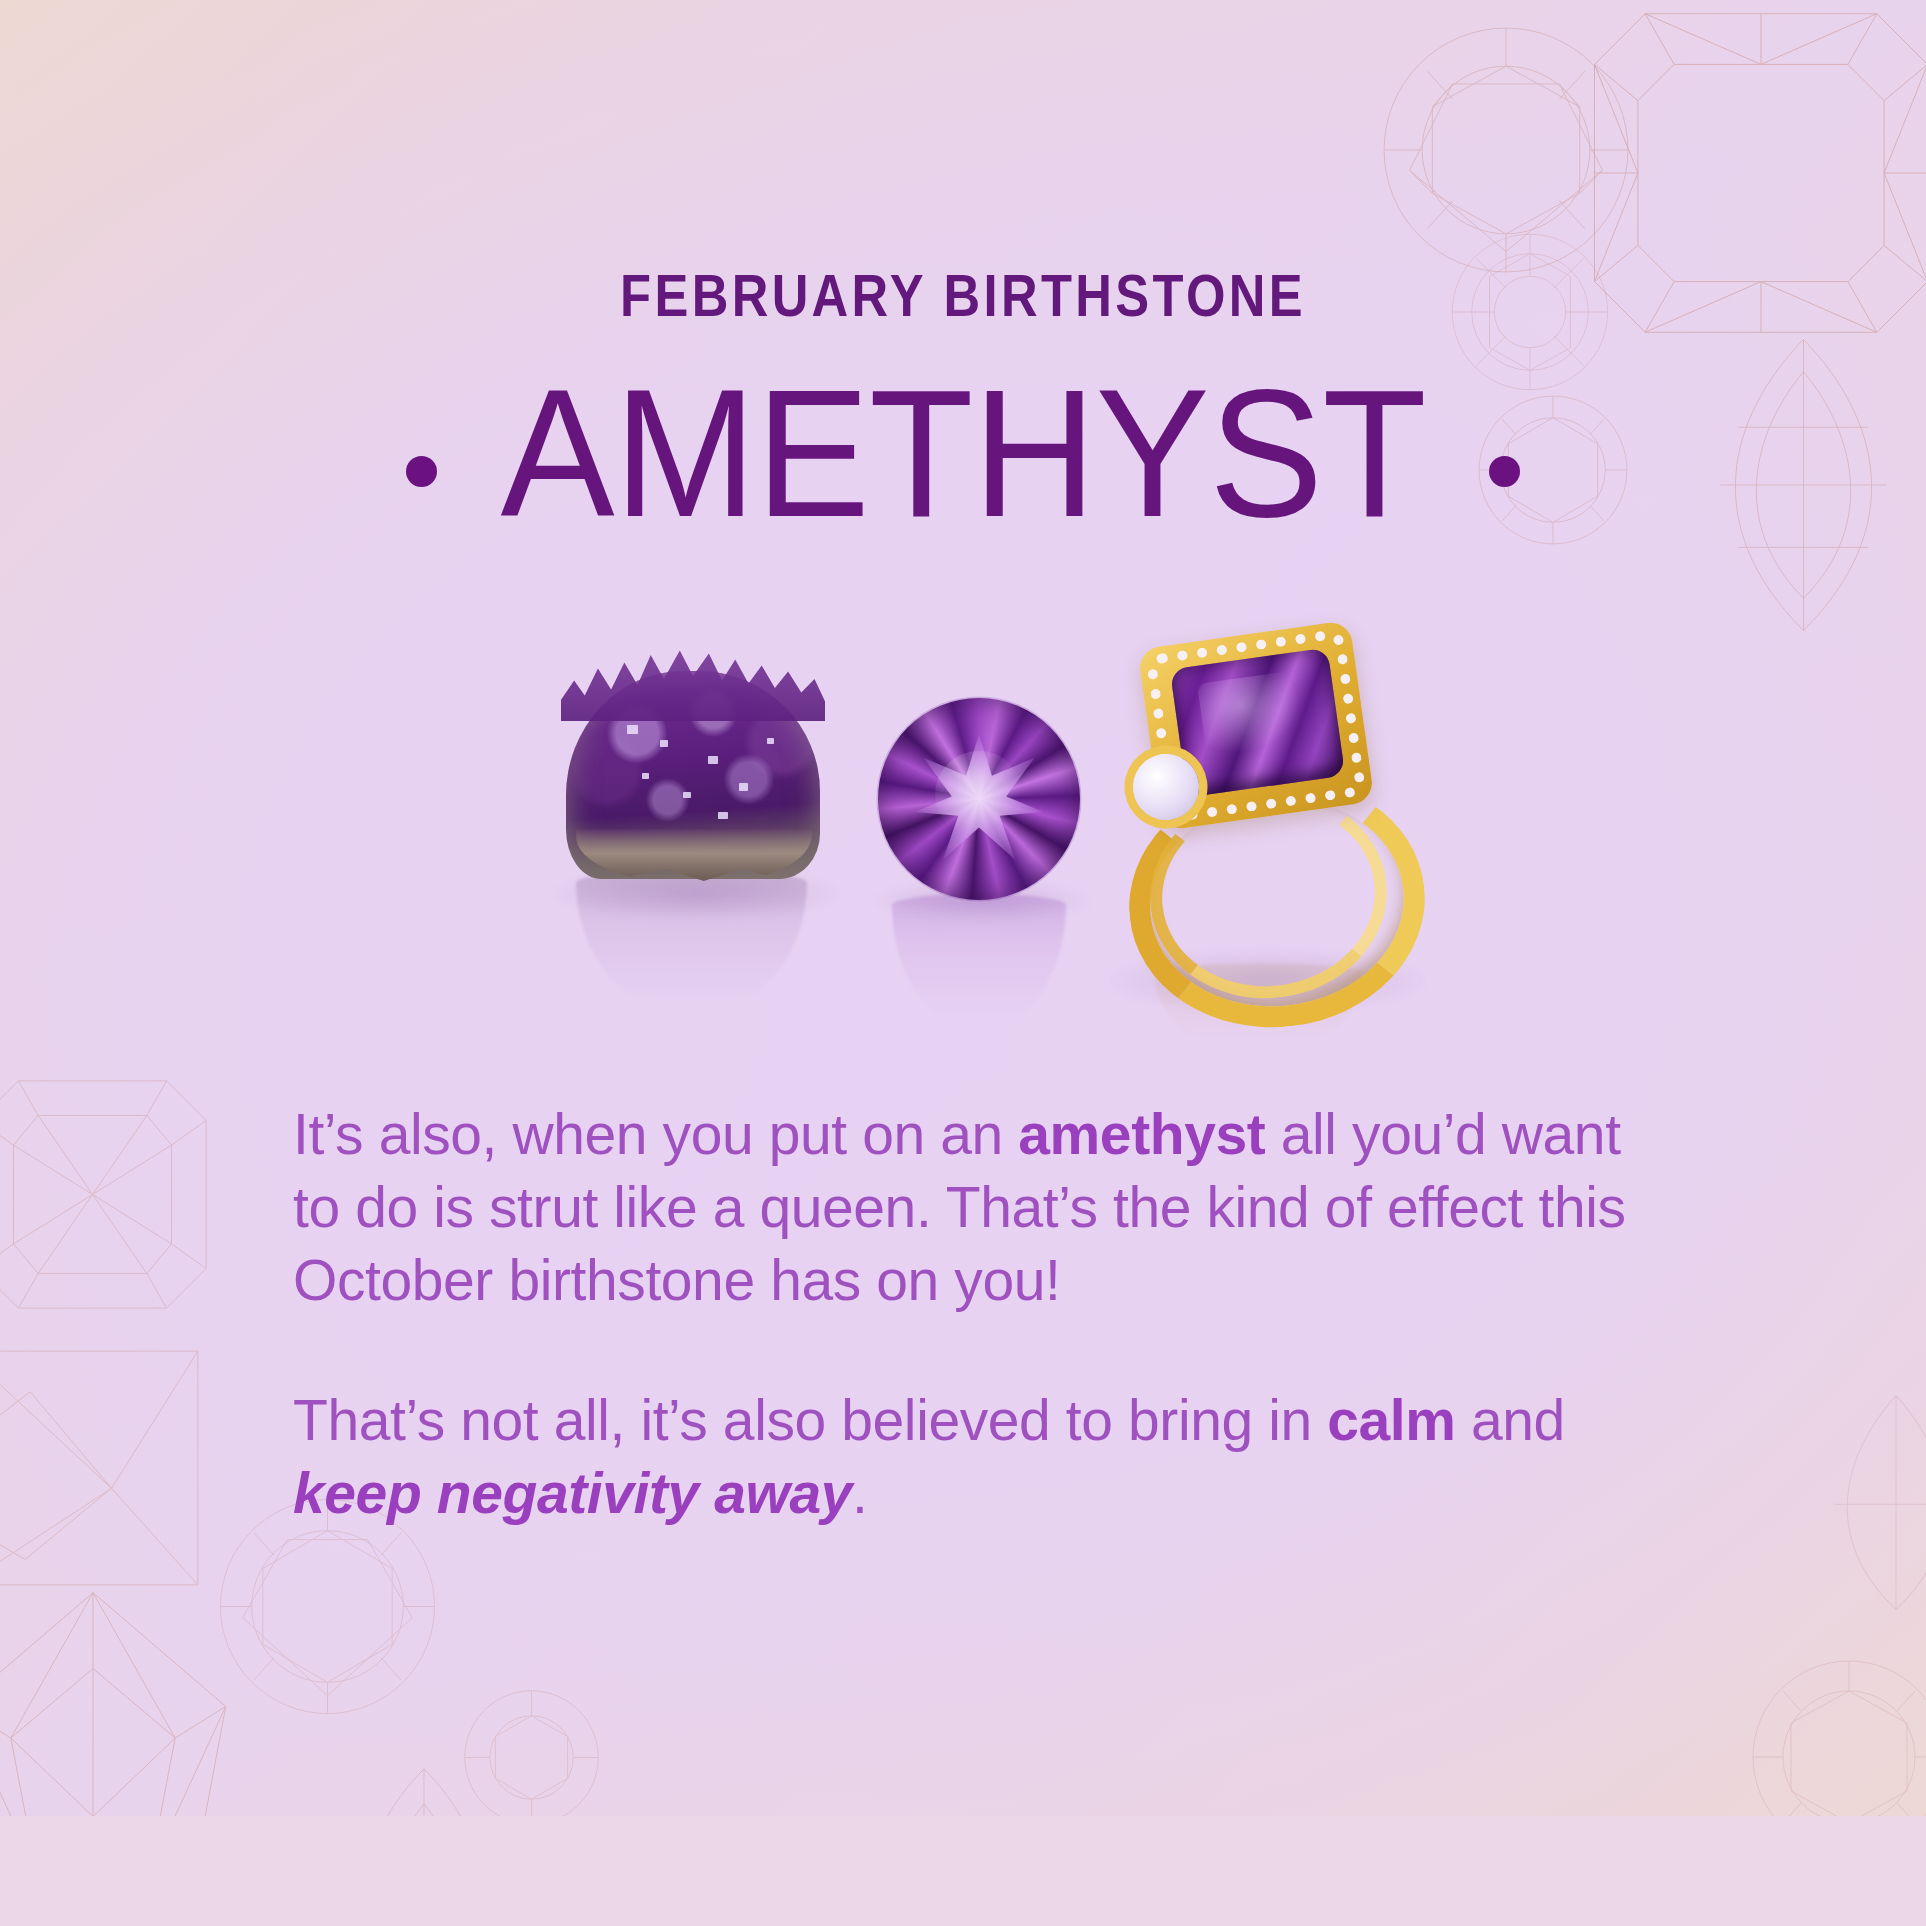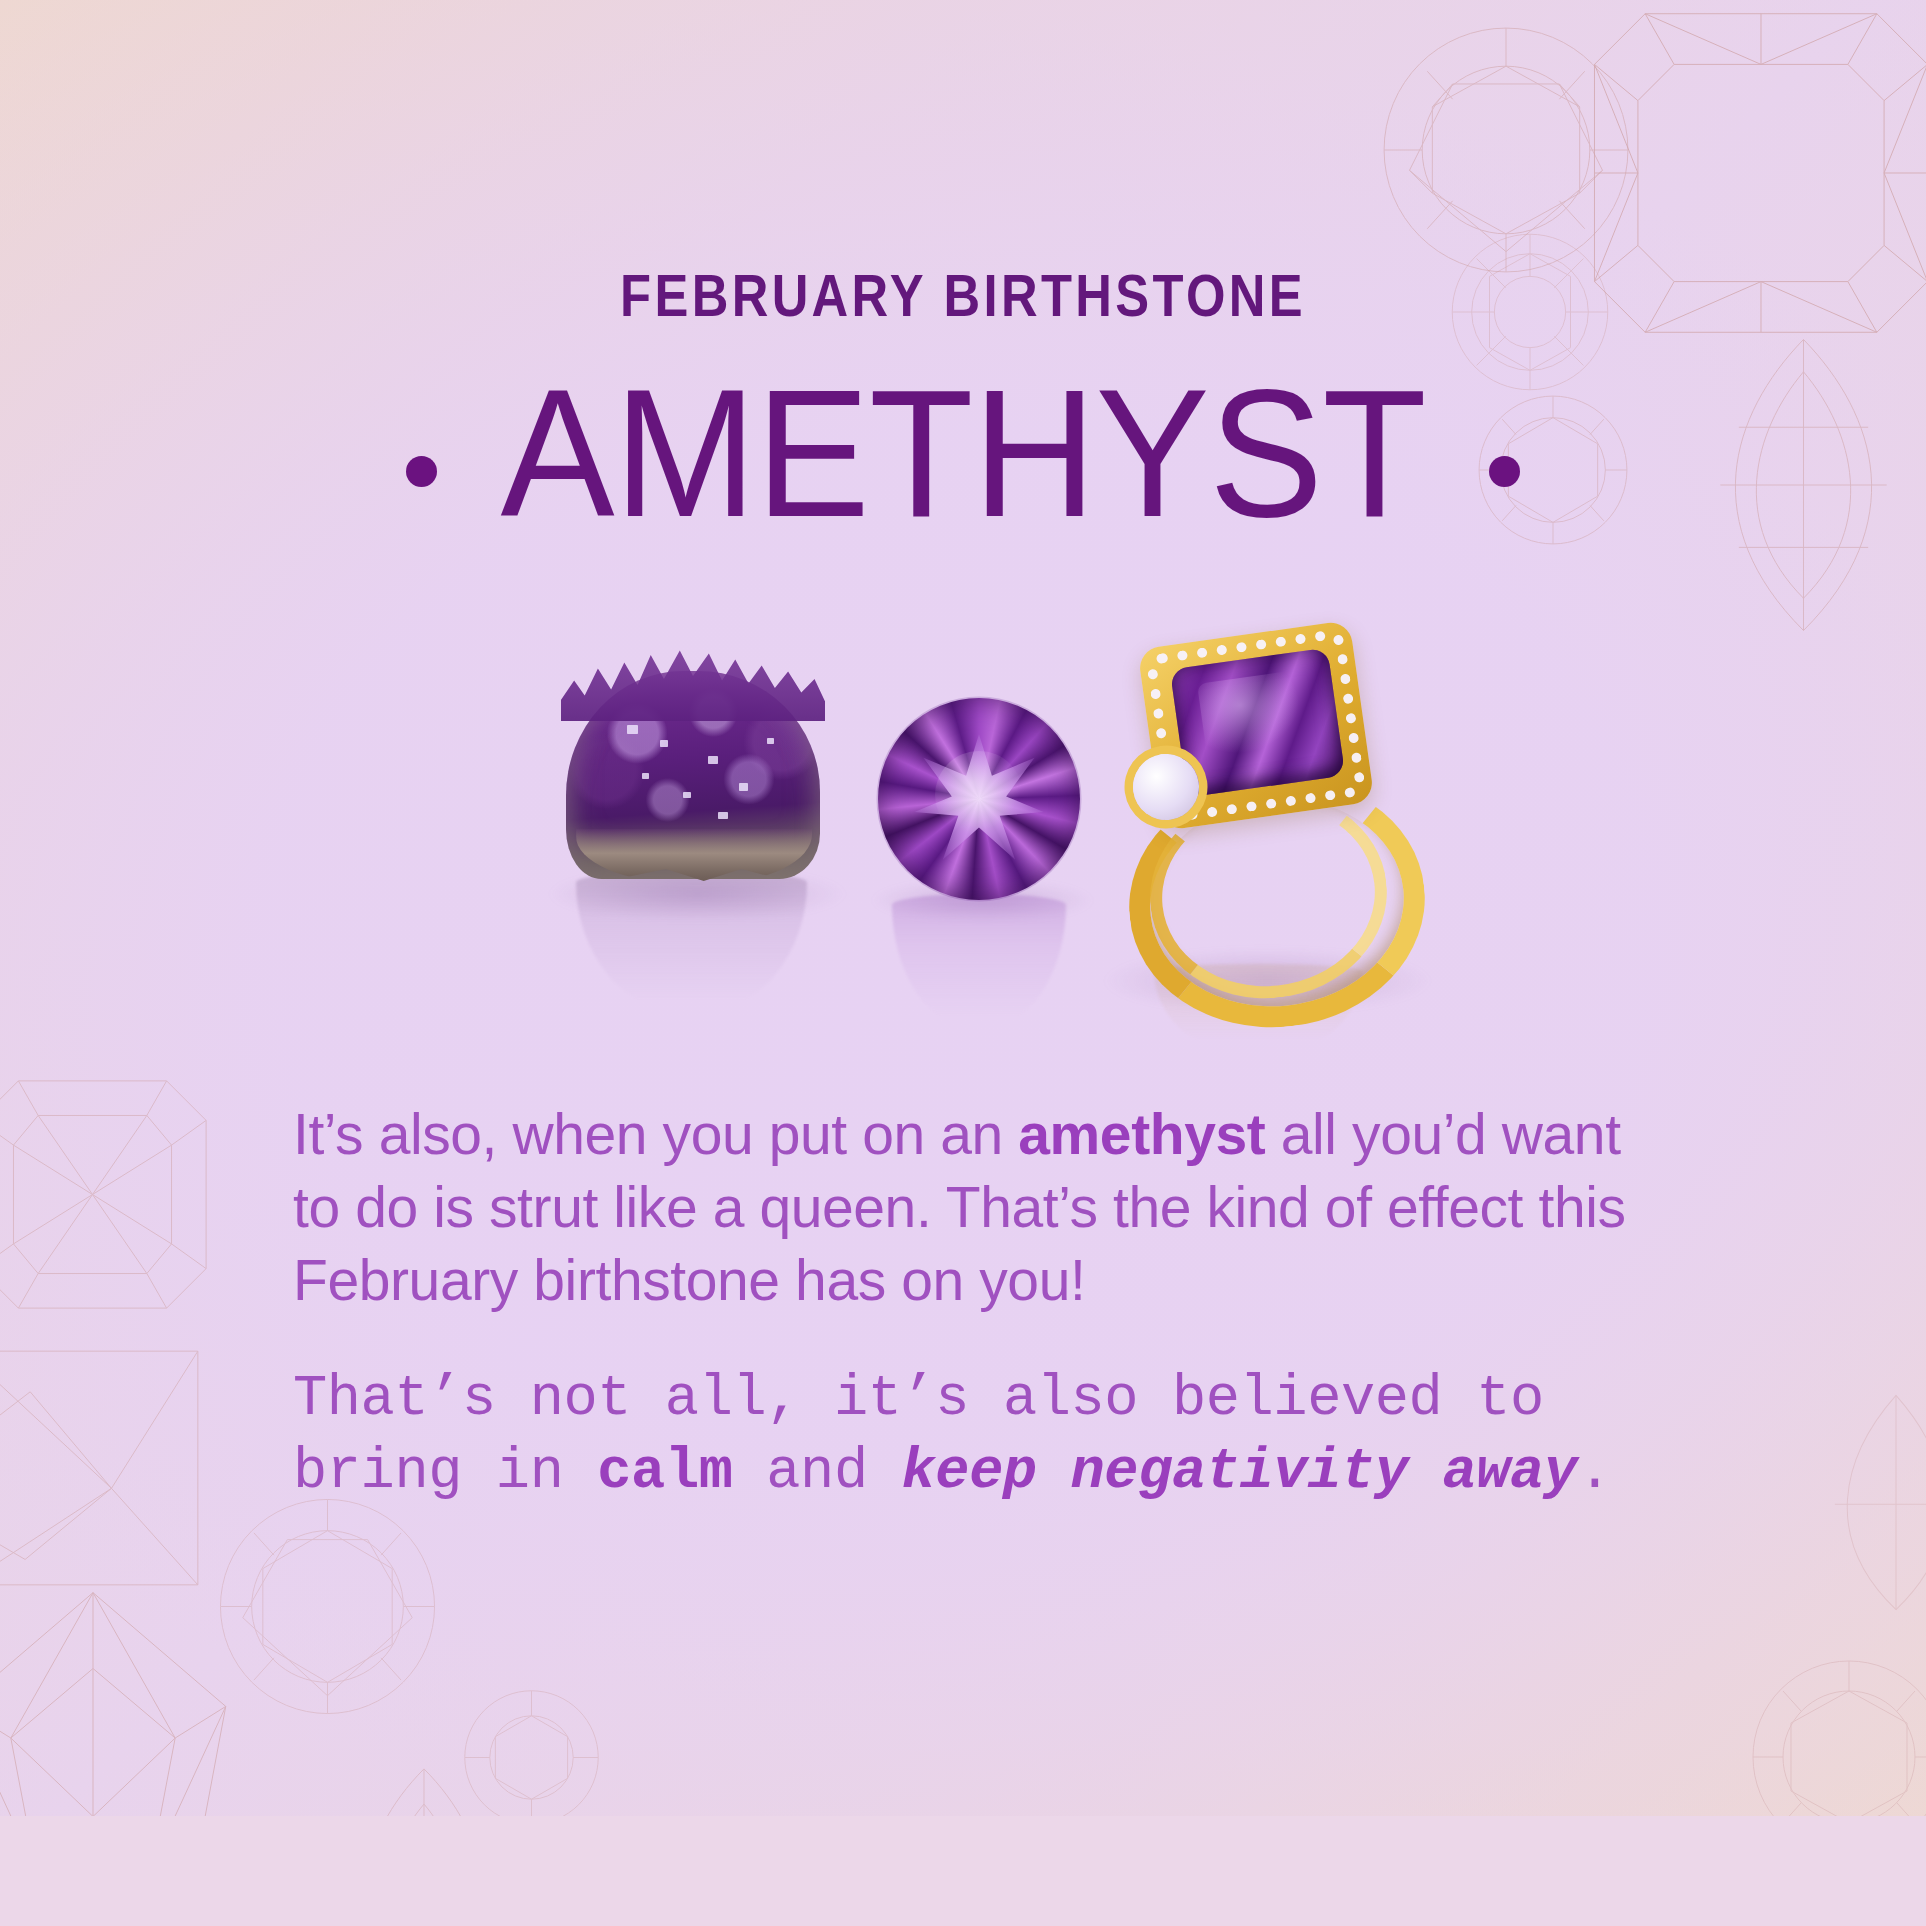--- a/index.html
+++ b/index.html
@@ -171,21 +171,21 @@
     opacity:.30;filter:blur(1.5px);
   }
 
   
   .copy{
     position:absolute;left:293px;top:1098px;width:1387px;
     font-family:"Liberation Sans", sans-serif;
     color:#a051c0;
   }
   .copy p{margin:0;font-size:57px;line-height:1.285;font-weight:400;letter-spacing:-0.4px;}
-  .copy p + p{margin-top:45px;font-family:Liberation Mono, monospace;}
+  .copy p + p{margin-top:66px;}
   .copy b{font-weight:700;color:#9a3fbd;}
   .copy i{font-weight:700;font-style:italic;color:#9a3fbd;}
 </style>
 </head>
 <body>
 
 <div id="poster">
 
   <div class="deco d-round1">
     <svg viewBox="0 0 100 100">
@@ -444,18 +444,18 @@
     <div class="gemitem ring">
       <div class="shank"></div>
       <div class="shank2"></div>
       <div class="halo"></div>
       <div class="center"></div>
       <div class="side-dia"></div>
     </div>
   </div>
 
   <div class="copy">
-    <p><span>It’s also, when you put on an </span><b>amethyst</b><span> all you’d want to do is strut like a queen. That’s the kind of effect this February birthstone has on you!</span></p>
+    <p><span>It’s also, when you put on an </span><b>amethyst</b><span> all you’d want to do is strut like a queen. That’s the kind of effect this October birthstone has on you!</span></p>
     <p><span>That’s not all, it’s also believed to bring in </span><b>calm</b><span> and </span><i>keep negativity away</i><span>.</span></p>
   </div>
 
 </div>
 
 
 </body></html>

